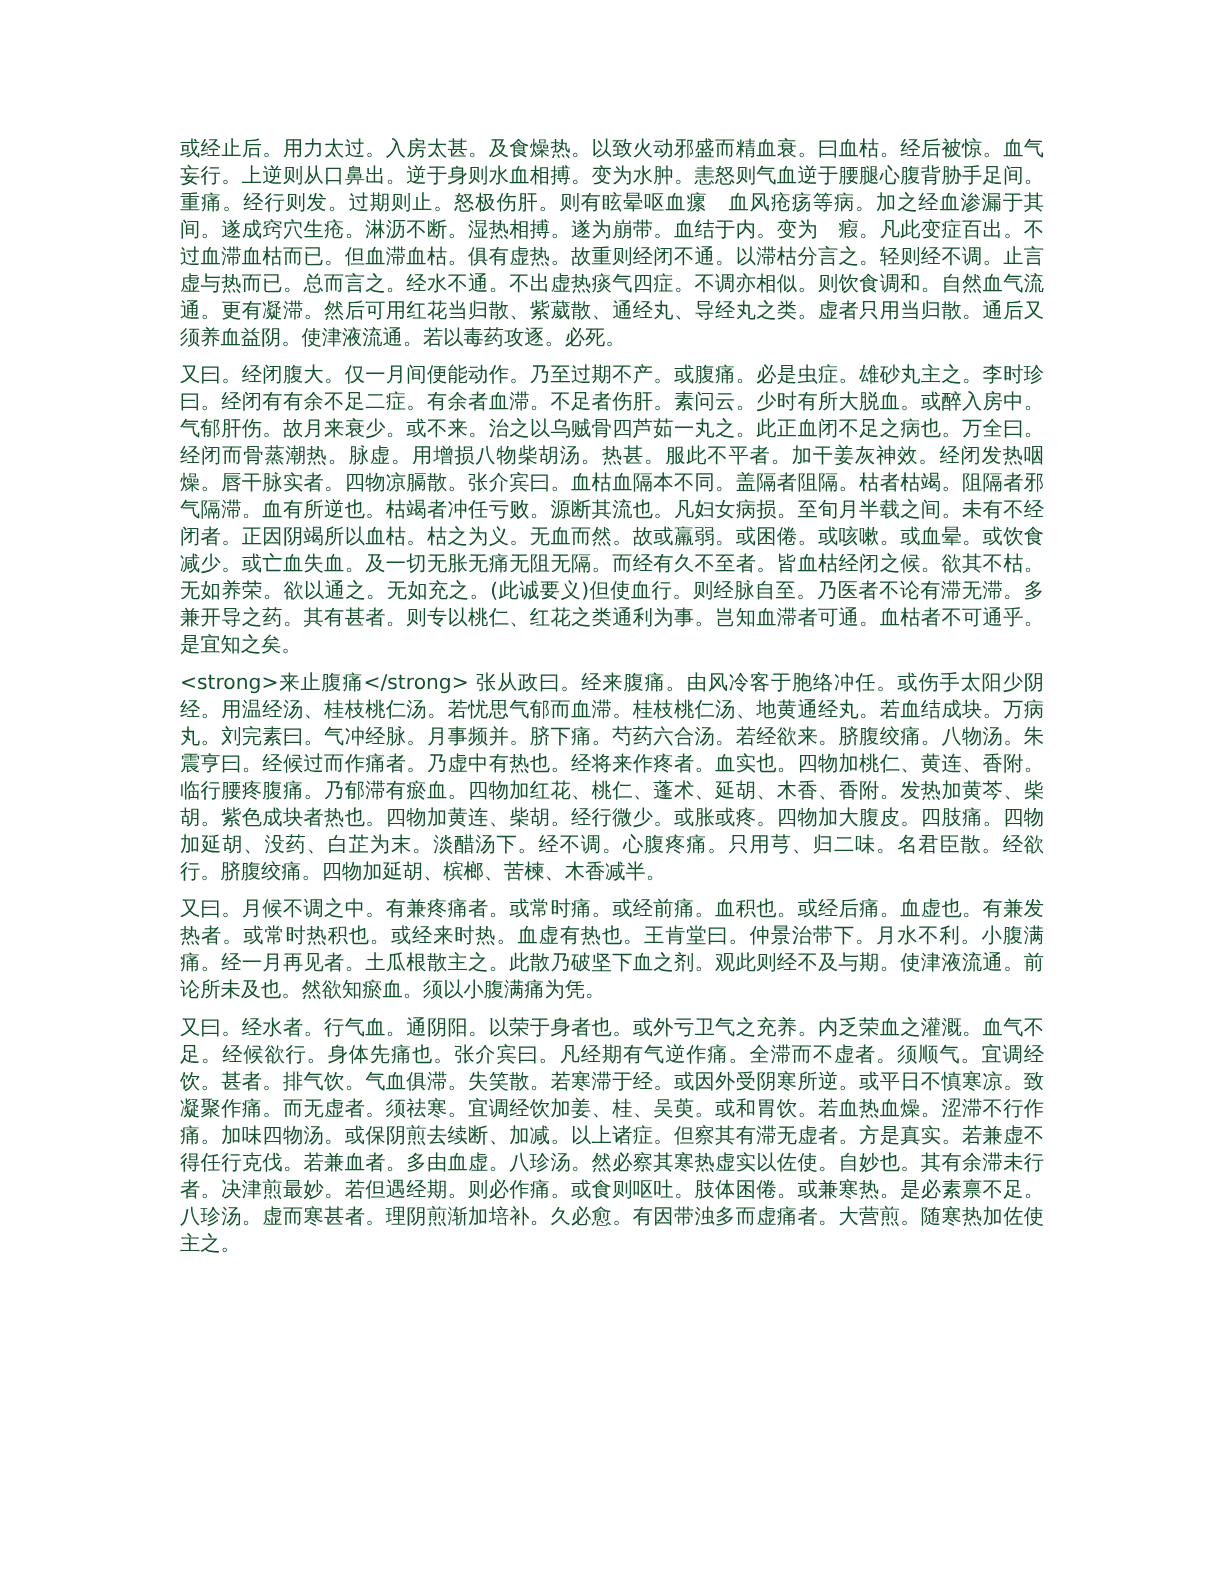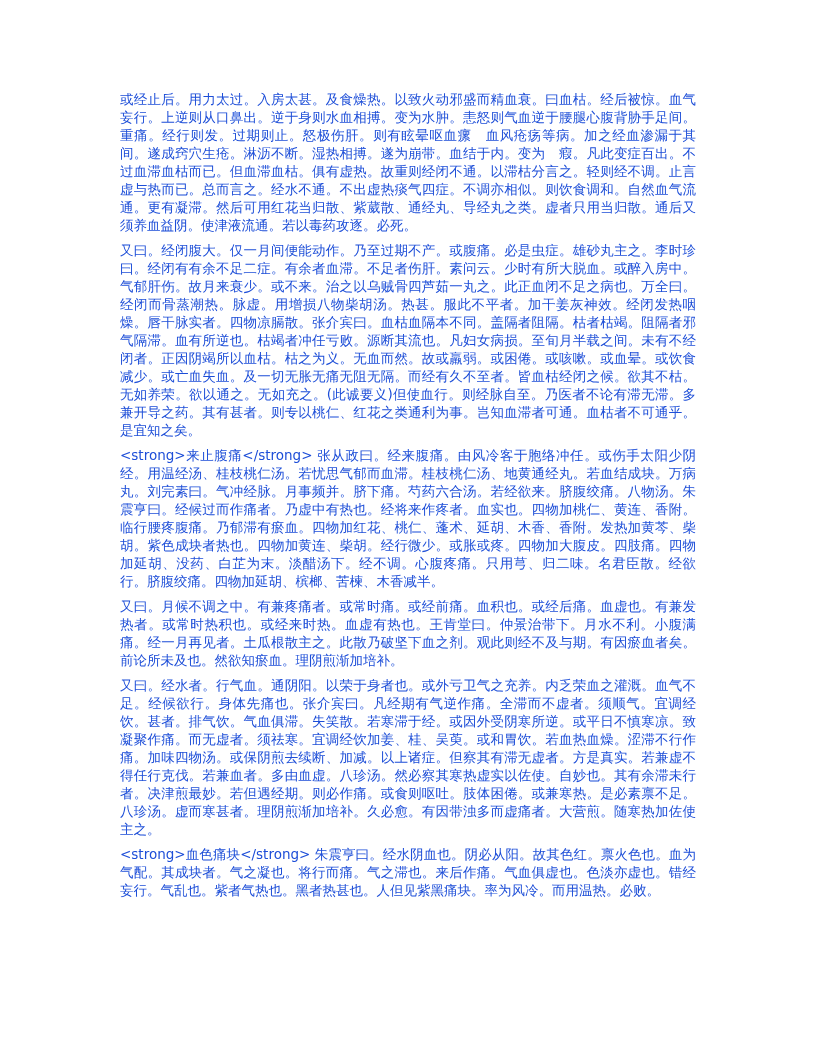--- a/index.html
+++ b/index.html
@@ -11,34 +11,33 @@
       width: 816px;
       height: 1056px;
       overflow: hidden;
     }
     .doc-page {
       box-sizing: border-box;
       width: 816px;
       height: 1056px;
       padding: 90px 120px 60px 120px;
       background: #ffffff;
-      color: #1d4ed8;
+      color: #14532d;
       font-family: "DejaVu Sans", "Liberation Sans", sans-serif;
       font-size: 13.5px;
       line-height: 18px;
       text-align: justify;
       word-break: break-all;
     }
     .doc-page p {
       margin: 0 0 7px 0;
     }
   </style>
 </head>
 <body>
 
 <div class="doc-page">
   <p>或经止后。用力太过。入房太甚。及食燥热。以致火动邪盛而精血衰。曰血枯。经后被惊。血气妄行。上逆则从口鼻出。逆于身则水血相搏。变为水肿。恚怒则气血逆于腰腿心腹背胁手足间。重痛。经行则发。过期则止。怒极伤肝。则有眩晕呕血瘰　血风疮疡等病。加之经血渗漏于其间。遂成窍穴生疮。淋沥不断。湿热相搏。遂为崩带。血结于内。变为　瘕。凡此变症百出。不过血滞血枯而已。但血滞血枯。俱有虚热。故重则经闭不通。以滞枯分言之。轻则经不调。止言虚与热而已。总而言之。经水不通。不出虚热痰气四症。不调亦相似。则饮食调和。自然血气流通。更有凝滞。然后可用红花当归散、紫葳散、通经丸、导经丸之类。虚者只用当归散。通后又须养血益阴。使津液流通。若以毒药攻逐。必死。</p>
   <p>又曰。经闭腹大。仅一月间便能动作。乃至过期不产。或腹痛。必是虫症。雄砂丸主之。李时珍曰。经闭有有余不足二症。有余者血滞。不足者伤肝。素问云。少时有所大脱血。或醉入房中。气郁肝伤。故月来衰少。或不来。治之以乌贼骨四芦茹一丸之。此正血闭不足之病也。万全曰。经闭而骨蒸潮热。脉虚。用增损八物柴胡汤。热甚。服此不平者。加干姜灰神效。经闭发热咽燥。唇干脉实者。四物凉膈散。张介宾曰。血枯血隔本不同。盖隔者阻隔。枯者枯竭。阻隔者邪气隔滞。血有所逆也。枯竭者冲任亏败。源断其流也。凡妇女病损。至旬月半载之间。未有不经闭者。正因阴竭所以血枯。枯之为义。无血而然。故或羸弱。或困倦。或咳嗽。或血晕。或饮食减少。或亡血失血。及一切无胀无痛无阻无隔。而经有久不至者。皆血枯经闭之候。欲其不枯。无如养荣。欲以通之。无如充之。(此诚要义)但使血行。则经脉自至。乃医者不论有滞无滞。多兼开导之药。其有甚者。则专以桃仁、红花之类通利为事。岂知血滞者可通。血枯者不可通乎。是宜知之矣。</p>
   <p>&lt;strong&gt;来止腹痛&lt;/strong&gt; 张从政曰。经来腹痛。由风冷客于胞络冲任。或伤手太阳少阴经。用温经汤、桂枝桃仁汤。若忧思气郁而血滞。桂枝桃仁汤、地黄通经丸。若血结成块。万病丸。刘完素曰。气冲经脉。月事频并。脐下痛。芍药六合汤。若经欲来。脐腹绞痛。八物汤。朱震亨曰。经候过而作痛者。乃虚中有热也。经将来作疼者。血实也。四物加桃仁、黄连、香附。临行腰疼腹痛。乃郁滞有瘀血。四物加红花、桃仁、蓬术、延胡、木香、香附。发热加黄芩、柴胡。紫色成块者热也。四物加黄连、柴胡。经行微少。或胀或疼。四物加大腹皮。四肢痛。四物加延胡、没药、白芷为末。淡醋汤下。经不调。心腹疼痛。只用芎、归二味。名君臣散。经欲行。脐腹绞痛。四物加延胡、槟榔、苦楝、木香减半。</p>
-  <p>又曰。月候不调之中。有兼疼痛者。或常时痛。或经前痛。血积也。或经后痛。血虚也。有兼发热者。或常时热积也。或经来时热。血虚有热也。王肯堂曰。仲景治带下。月水不利。小腹满痛。经一月再见者。土瓜根散主之。此散乃破坚下血之剂。观此则经不及与期。有因瘀血者矣。前论所未及也。然欲知瘀血。理阴煎渐加培补。</p>
+  <p>又曰。月候不调之中。有兼疼痛者。或常时痛。或经前痛。血积也。或经后痛。血虚也。有兼发热者。或常时热积也。或经来时热。血虚有热也。王肯堂曰。仲景治带下。月水不利。小腹满痛。经一月再见者。土瓜根散主之。此散乃破坚下血之剂。观此则经不及与期。使津液流通。前论所未及也。然欲知瘀血。须以小腹满痛为凭。</p>
   <p>又曰。经水者。行气血。通阴阳。以荣于身者也。或外亏卫气之充养。内乏荣血之灌溉。血气不足。经候欲行。身体先痛也。张介宾曰。凡经期有气逆作痛。全滞而不虚者。须顺气。宜调经饮。甚者。排气饮。气血俱滞。失笑散。若寒滞于经。或因外受阴寒所逆。或平日不慎寒凉。致凝聚作痛。而无虚者。须祛寒。宜调经饮加姜、桂、吴萸。或和胃饮。若血热血燥。涩滞不行作痛。加味四物汤。或保阴煎去续断、加减。以上诸症。但察其有滞无虚者。方是真实。若兼虚不得任行克伐。若兼血者。多由血虚。八珍汤。然必察其寒热虚实以佐使。自妙也。其有余滞未行者。决津煎最妙。若但遇经期。则必作痛。或食则呕吐。肢体困倦。或兼寒热。是必素禀不足。八珍汤。虚而寒甚者。理阴煎渐加培补。久必愈。有因带浊多而虚痛者。大营煎。随寒热加佐使主之。</p>
-  <p>&lt;strong&gt;血色痛块&lt;/strong&gt; 朱震亨曰。经水阴血也。阴必从阳。故其色红。禀火色也。血为气配。其成块者。气之凝也。将行而痛。气之滞也。来后作痛。气血俱虚也。色淡亦虚也。错经妄行。气乱也。紫者气热也。黑者热甚也。人但见紫黑痛块。率为风冷。而用温热。必败。</p>
 </div>
 
 </body></html>

